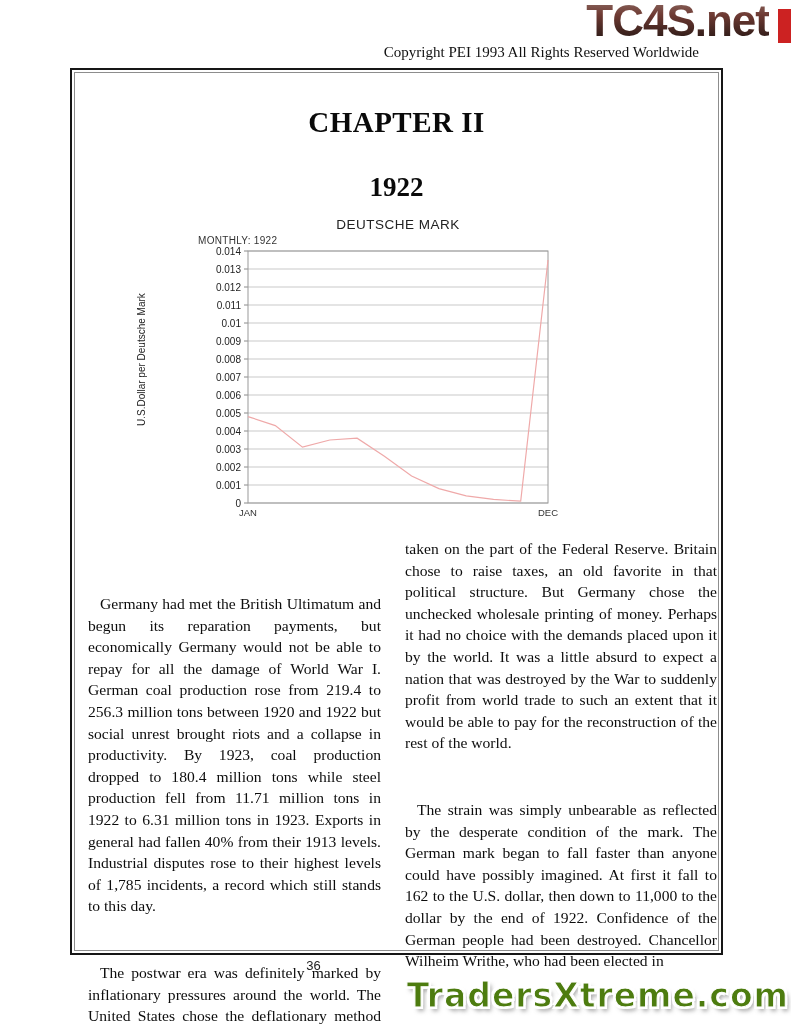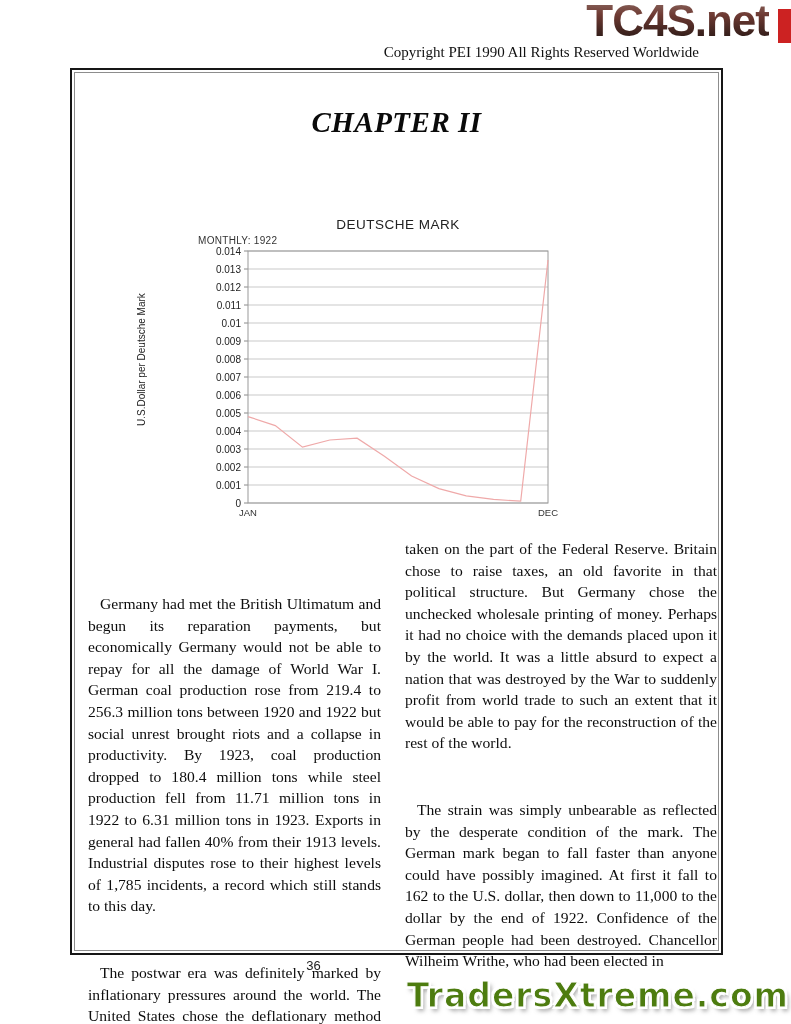--- a/index.html
+++ b/index.html
@@ -17,21 +17,21 @@
   }
   .tc4s-block{position:absolute;top:9px;right:0;width:13px;height:34px;background:#cc2222;}
   .copyright{position:absolute;top:44px;right:92px;font-size:15px;color:#111;}
   
   .frame{
     position:absolute;left:70px;top:68px;width:649px;height:883px;background:#fff;
     border:2px solid #161616;
     box-shadow:inset 0 0 0 2px #ffffff, inset 0 0 0 3px #8d8d8d;
   }
   .chapter{position:absolute;top:36px;left:0;width:100%;text-align:center;
-    font-weight:bold;font-size:29px;letter-spacing:.5px;color:#0a0a0a;font-style:italic;}
+    font-weight:bold;font-size:29px;letter-spacing:.5px;color:#0a0a0a;}
   .year{position:absolute;top:102px;left:0;width:100%;text-align:center;
     font-weight:bold;font-size:27px;color:#0a0a0a;}
   
   .chart{position:absolute;left:126px;top:146px;width:400px;}
   .chart-title{text-align:center;font-family:"Liberation Sans",sans-serif;
     font-size:13.5px;color:#222;line-height:18px;letter-spacing:.5px;}
   .chart-sub{font-family:"Liberation Sans",sans-serif;
     font-size:10px;color:#333;line-height:13px;letter-spacing:.3px;}
   .ylab{
     position:absolute;left:64px;top:190px;height:200px;
@@ -68,24 +68,25 @@
       3px 4px 4px rgba(90,90,90,.55);
     white-space:nowrap;
     text-align:right;
   }
 </style>
 </head>
 <body>
 
 <div class="tc4s-logo">TC4S.net</div>
 <div class="tc4s-block"></div>
-<div class="copyright">Copyright PEI 1990 All Rights Reserved Worldwide</div>
+<div class="copyright">Copyright PEI 1993 All Rights Reserved Worldwide</div>
 
 <div class="frame">
   <div class="chapter">CHAPTER II</div>
+  <div class="year">1922</div>
 
   <div class="chart">
     <div class="chart-title">DEUTSCHE MARK</div>
     <div class="chart-sub">MONTHLY: 1922</div>
     <svg id="chart-svg" width="400" height="276" viewBox="0 0 400 276">
         <line x1="50" x2="350" y1="256" y2="256" stroke="#c9c9c9" stroke-width="1"></line>
         <line x1="46" x2="50" y1="256" y2="256" stroke="#8a8a8a"></line>
         <text x="43" y="259.5" text-anchor="end" class="ytick">0</text>
         <line x1="50" x2="350" y1="238" y2="238" stroke="#c9c9c9" stroke-width="1"></line>
         <line x1="46" x2="50" y1="238" y2="238" stroke="#8a8a8a"></line>

